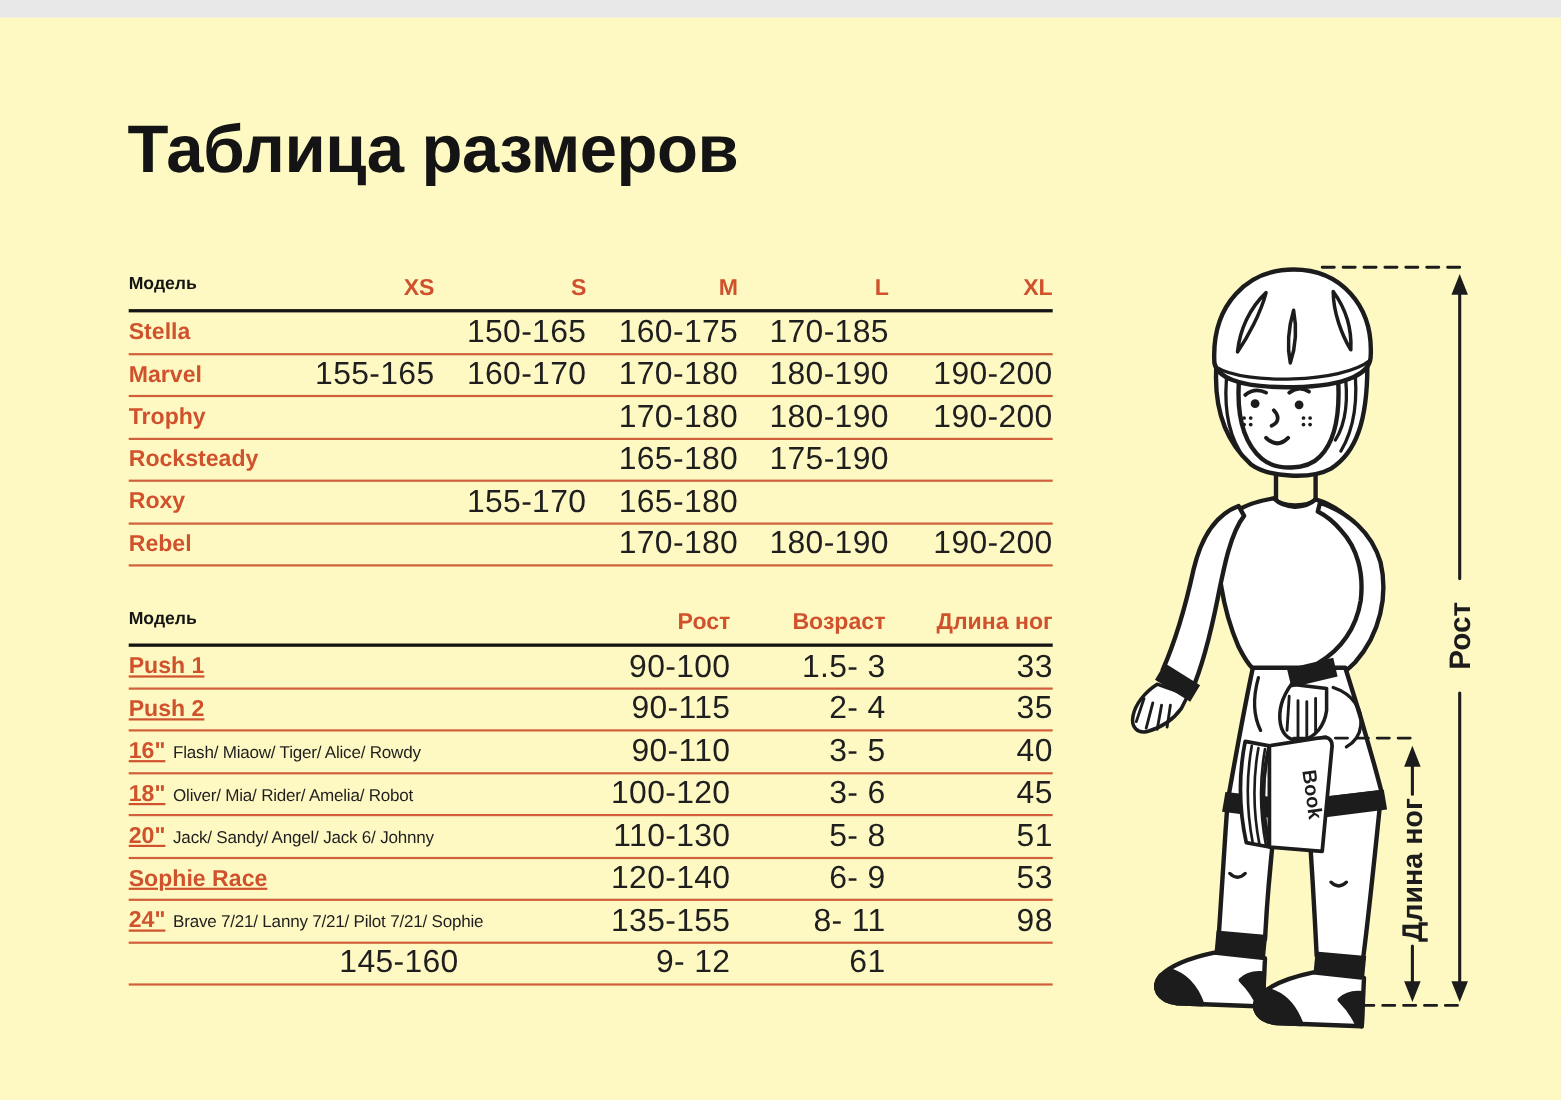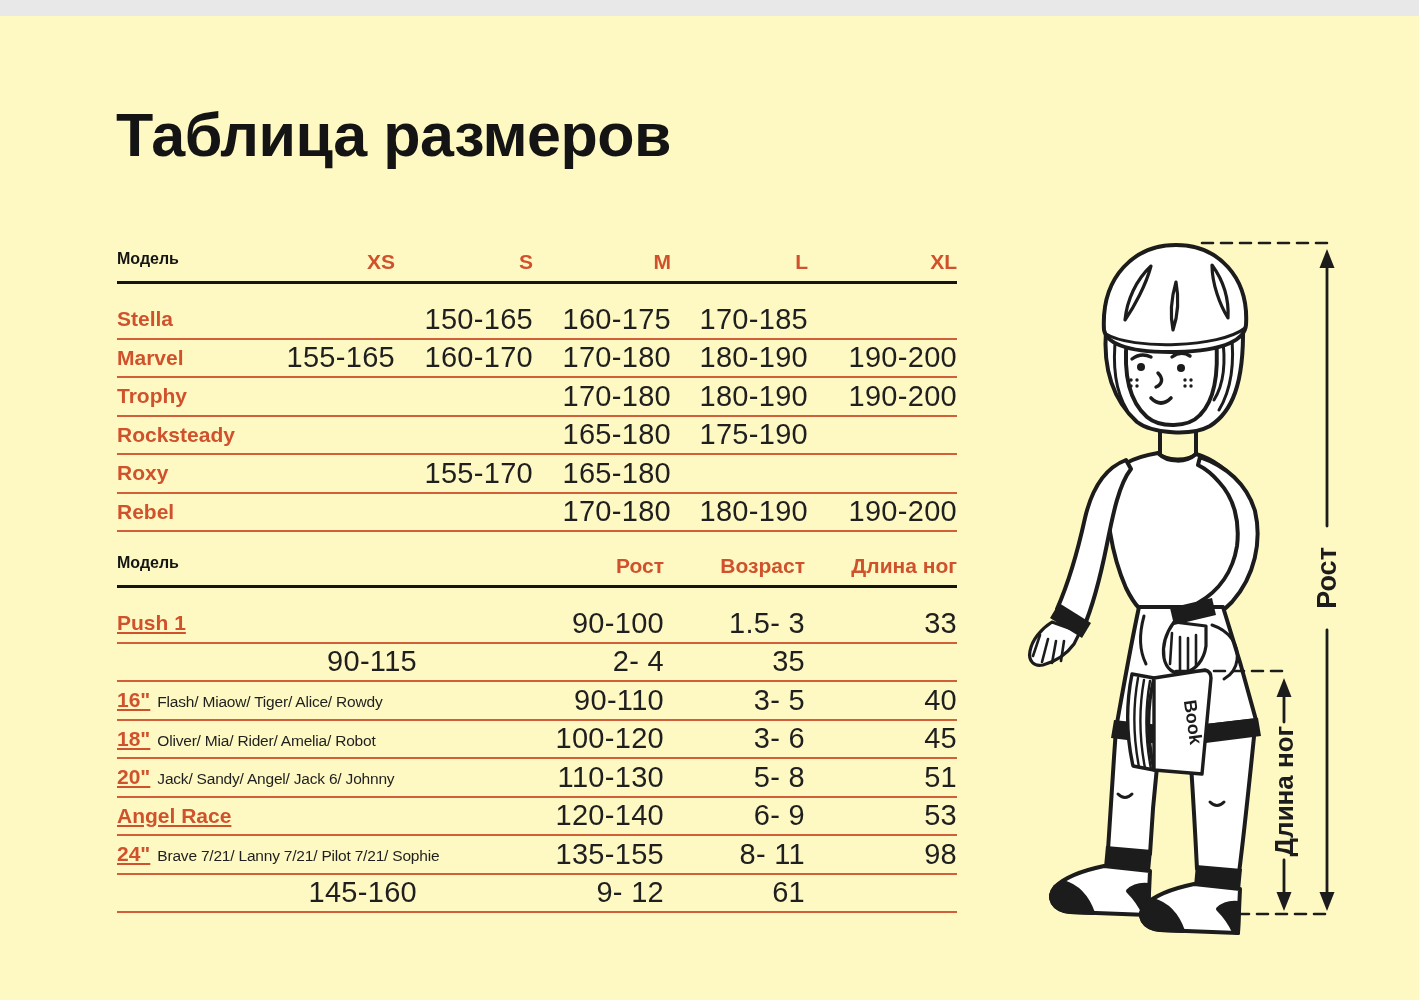--- a/index.html
+++ b/index.html
@@ -13,21 +13,21 @@
     font-size:61px; font-weight:800; letter-spacing:-0.5px; color:#141414;
   }
   .tbl { position:absolute; left:117px; width:840px; }
   .tbl-sizes { top:234px; }
   .tbl-age   { top:538px; }
   .t1-row { display:grid; grid-template-columns:140px 138px 138px 138px 137px 149px; align-items:center; height:36.5px; }
   .t2-row { display:grid; grid-template-columns:300px 247px 141px 152px; align-items:center; height:36.5px; }
   .head-row { height:31px; align-items:start; }
   .thick-line { height:3px; background:#141414; }
   .sep { height:2px; background:#d05f3a; }
-  .tbody { padding-top:17px; }
+  .tbody { padding-top:0; }
   .head-model { font-size:16px; font-weight:700; color:#141414; text-align:left; }
   .head-col { font-size:21px; font-weight:700; color:#d0522d; text-align:right; }
   .cell-model { font-size:21px; font-weight:700; color:#d0522d; text-align:left; white-space:nowrap; }
   .cell-num { font-size:29px; font-weight:400; color:#1f1f1f; text-align:right; letter-spacing:0.3px; }
   .mname { font-size:21px; font-weight:700; color:#d0522d;text-decoration:underline; }
   .msub  { font-size:15.5px; font-weight:400; color:#1f1f1f; margin-left:7px; letter-spacing:-0.2px; }
   .figure-wrap { position:absolute; left:1000px; top:210px; width:400px; height:740px; }
   svg { display:block; }
 </style>
 </head>
@@ -123,20 +123,21 @@
 
       <div class="t2-row">
         <div class="cell-model"><span class="mname">Push 1</span><span class="msub"></span></div>
         <div class="cell-num">90-100</div>
         <div class="cell-num">1.5- 3</div>
         <div class="cell-num">33</div>
       </div>
       <div class="sep"></div>
 
       <div class="t2-row">
+        <div class="cell-model"><span class="mname">Push 2</span><span class="msub"></span></div>
         <div class="cell-num">90-115</div>
         <div class="cell-num">2- 4</div>
         <div class="cell-num">35</div>
       </div>
       <div class="sep"></div>
 
       <div class="t2-row">
         <div class="cell-model"><span class="mname">16"</span><span class="msub">Flash/ Miaow/ Tiger/ Alice/ Rowdy</span></div>
         <div class="cell-num">90-110</div>
         <div class="cell-num">3- 5</div>
@@ -154,21 +155,21 @@
 
       <div class="t2-row">
         <div class="cell-model"><span class="mname">20"</span><span class="msub">Jack/ Sandy/ Angel/ Jack 6/ Johnny</span></div>
         <div class="cell-num">110-130</div>
         <div class="cell-num">5- 8</div>
         <div class="cell-num">51</div>
       </div>
       <div class="sep"></div>
 
       <div class="t2-row">
-        <div class="cell-model"><span class="mname">Angel Race</span><span class="msub"></span></div>
+        <div class="cell-model"><span class="mname">Sophie Race</span><span class="msub"></span></div>
         <div class="cell-num">120-140</div>
         <div class="cell-num">6- 9</div>
         <div class="cell-num">53</div>
       </div>
       <div class="sep"></div>
 
       <div class="t2-row">
         <div class="cell-model"><span class="mname">24"</span><span class="msub">Brave 7/21/ Lanny 7/21/ Pilot 7/21/ Sophie</span></div>
         <div class="cell-num">135-155</div>
         <div class="cell-num">8- 11</div>

